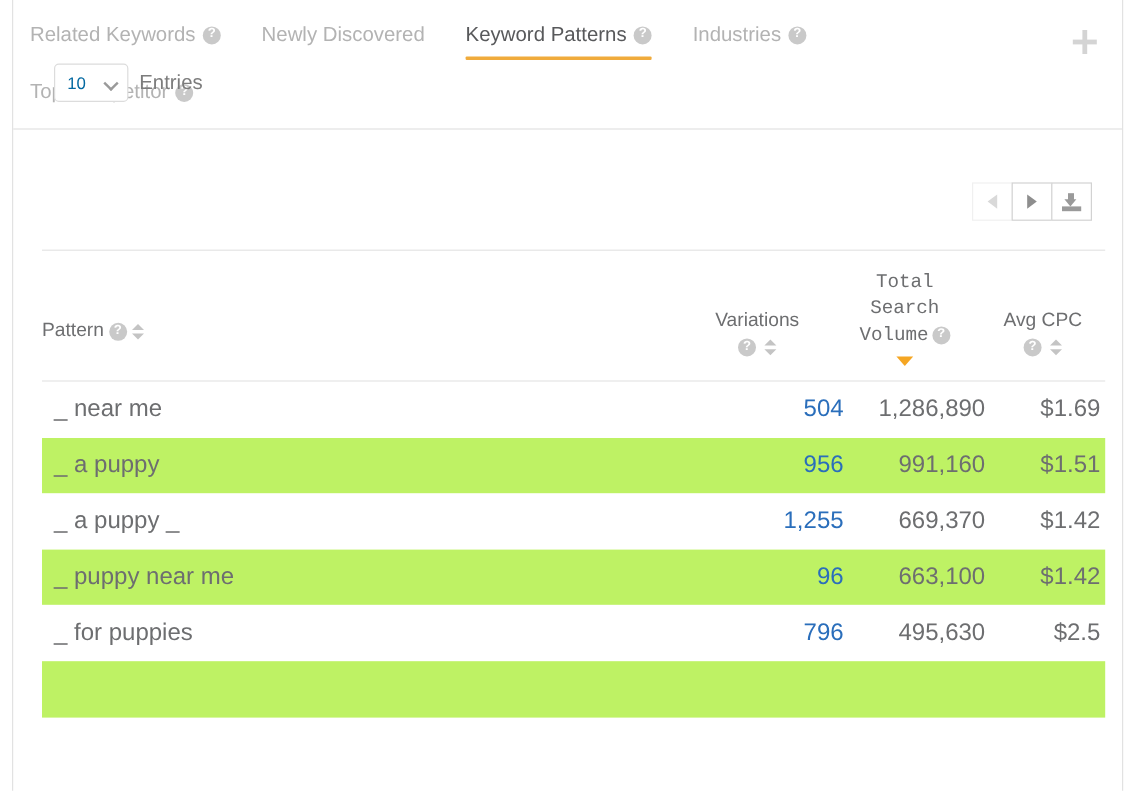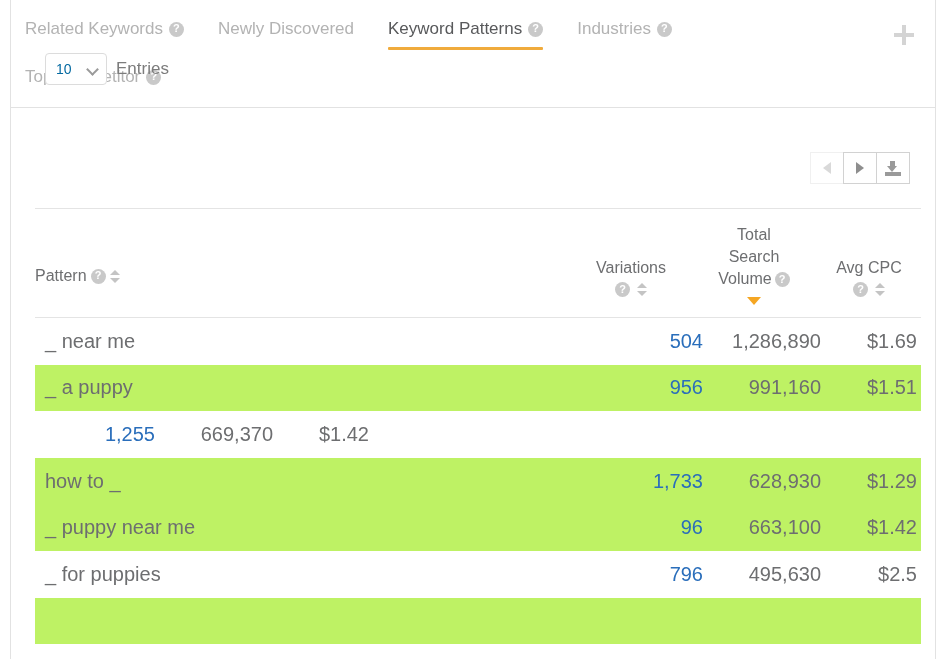--- a/index.html
+++ b/index.html
@@ -188,21 +188,21 @@
     gap: 4px;
     padding-bottom: 26px;
   }
   .th-num {
     flex-direction: column;
     align-items: center;
     justify-content: flex-end;
     text-align: center;
   }
   .th-variations { width: 120px; margin-right: 8px; padding-bottom: 16px; }
-  .th-volume     { width: 110px; margin-right: 12px; }
+  .th-volume     { width: 110px; margin-right: 12px; font-family: Liberation Mono, monospace; }
   .th-cpc        { width: 96px;  margin-right: 4px; padding-bottom: 16px; }
   .th-title { line-height: 22px; }
   .th-icons { display: flex; align-items: center; gap: 7px; margin-top: 3px; }
   .th-inline { display: flex; align-items: flex-end; gap: 3px; justify-content: center; }
 
   .sort-icon {
     position: relative;
     width: 10px; height: 15px;
     cursor: pointer;
     flex: 0 0 auto;
@@ -370,29 +370,24 @@
             <div class="td-num td-volume">1,286,890</div>
             <div class="td-num td-cpc">$1.69</div>
           </div>
           <div class="trow alt">
             <div class="td-pattern">_ a puppy</div>
             <div class="td-num td-variations">956</div>
             <div class="td-num td-volume">991,160</div>
             <div class="td-num td-cpc">$1.51</div>
           </div>
           <div class="trow">
+            <div class="td-pattern">_ a puppy _</div>
             <div class="td-num td-variations">1,255</div>
             <div class="td-num td-volume">669,370</div>
             <div class="td-num td-cpc">$1.42</div>
-          </div>
-          <div class="trow alt">
-            <div class="td-pattern">how to _</div>
-            <div class="td-num td-variations">1,733</div>
-            <div class="td-num td-volume">628,930</div>
-            <div class="td-num td-cpc">$1.29</div>
           </div>
           <div class="trow alt">
             <div class="td-pattern">_ puppy near me</div>
             <div class="td-num td-variations">96</div>
             <div class="td-num td-volume">663,100</div>
             <div class="td-num td-cpc">$1.42</div>
           </div>
           <div class="trow">
             <div class="td-pattern">_ for puppies</div>
             <div class="td-num td-variations">796</div>

